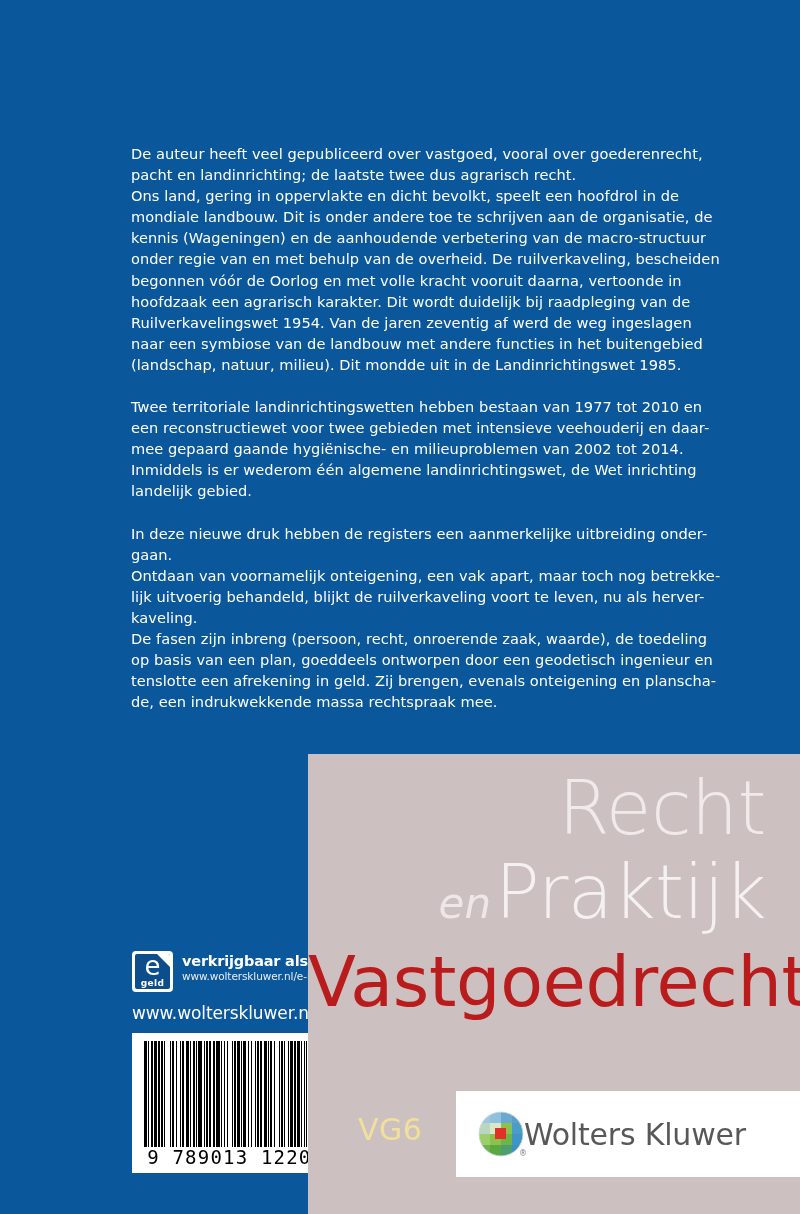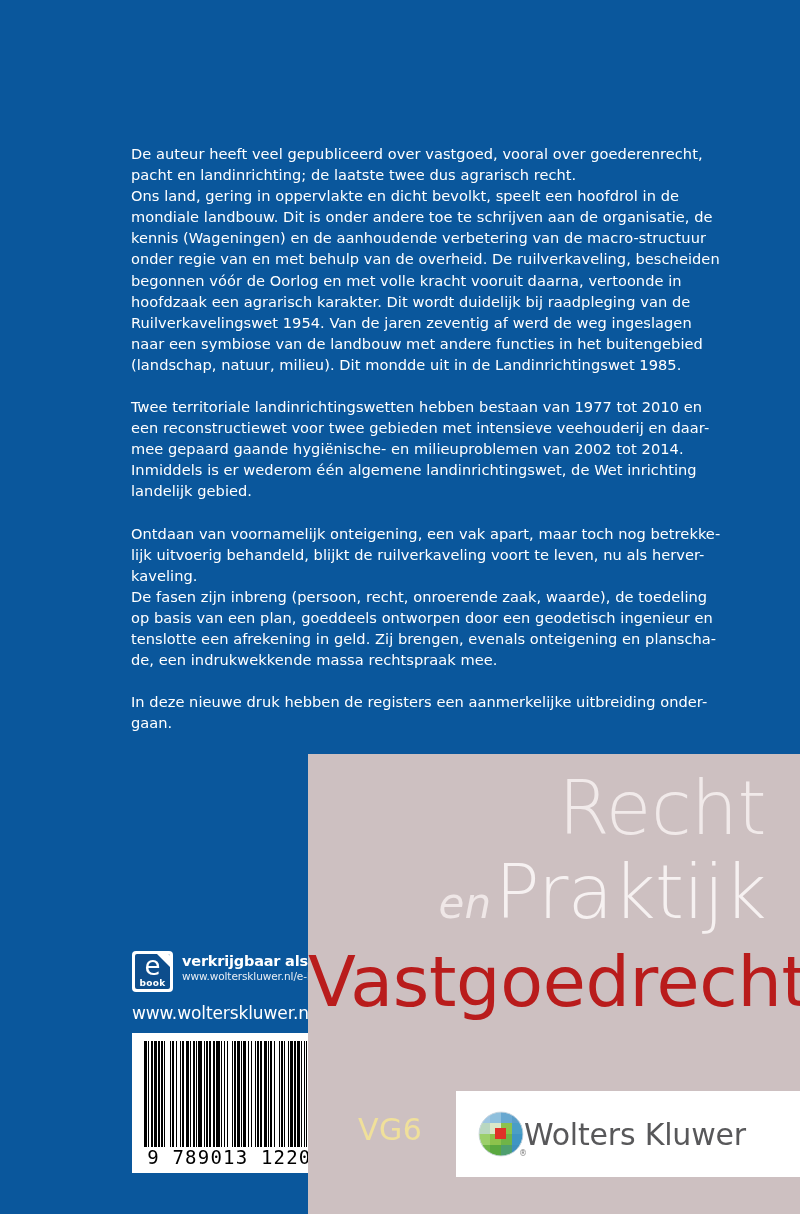--- a/index.html
+++ b/index.html
@@ -271,36 +271,36 @@
 begonnen vóór de Oorlog en met volle kracht vooruit daarna, vertoonde in
 hoofdzaak een agrarisch karakter. Dit wordt duidelijk bij raadpleging van de
 Ruilverkavelingswet 1954. Van de jaren zeventig af werd de weg ingeslagen
 naar een symbiose van de landbouw met andere functies in het buitengebied
 (landschap, natuur, milieu). Dit mondde uit in de Landinrichtingswet 1985.</p>
     <p class="para">Twee territoriale landinrichtingswetten hebben bestaan van 1977 tot 2010 en
 een reconstructiewet voor twee gebieden met intensieve veehouderij en daar-
 mee gepaard gaande hygiënische- en milieuproblemen van 2002 tot 2014.
 Inmiddels is er wederom  één algemene landinrichtingswet, de Wet inrichting
 landelijk gebied.</p>
+    <p class="para last">In deze nieuwe druk hebben de registers een aanmerkelijke uitbreiding onder-
+gaan.</p>
     <p class="para">Ontdaan van voornamelijk onteigening, een vak apart, maar toch nog betrekke-
 lijk uitvoerig behandeld, blijkt de ruilverkaveling voort te leven, nu als herver-
 kaveling.
 De fasen zijn inbreng (persoon, recht, onroerende zaak, waarde), de toedeling
 op basis van een plan, goeddeels ontworpen door een geodetisch ingenieur en
 tenslotte een afrekening in geld. Zij brengen, evenals onteigening en planscha-
 de, een indrukwekkende massa rechtspraak mee.</p>
-    <p class="para last">In deze nieuwe druk hebben de registers een aanmerkelijke uitbreiding onder-
-gaan.</p>
   </div>
 
   <div id="ebook-badge">
     <div id="ebook-icon">
       <div class="inner">
         <span class="eletter">e</span>
-        <span class="booklabel">book</span>
+        <span class="booklabel">geld</span>
         <span class="corner"></span>
       </div>
     </div>
     <div id="ebook-text">
       <div id="ebook-line1">verkrijgbaar als e-book</div>
       <div id="ebook-line2">www.wolterskluwer.nl/e-books</div>
     </div>
   </div>
 
   <div id="site-url">www.wolterskluwer.nl</div>

